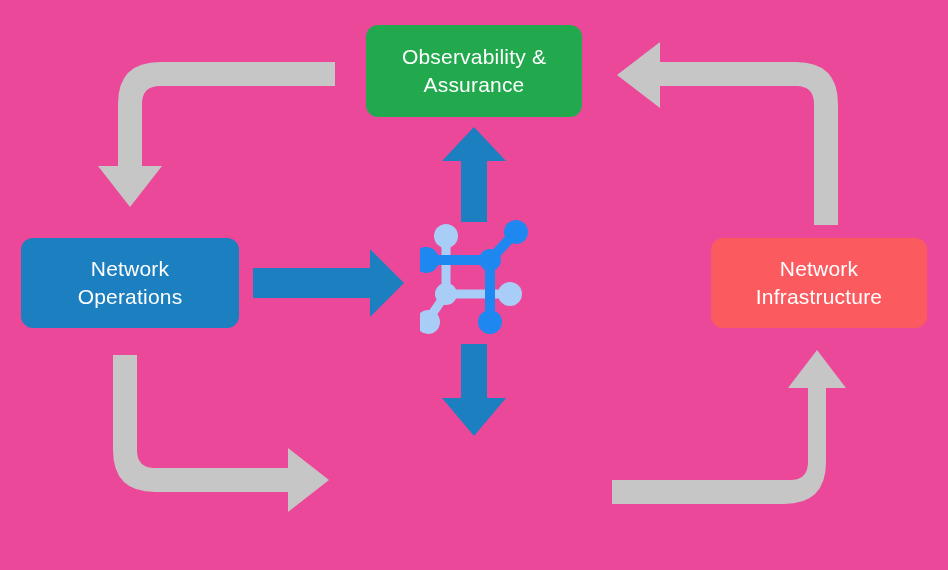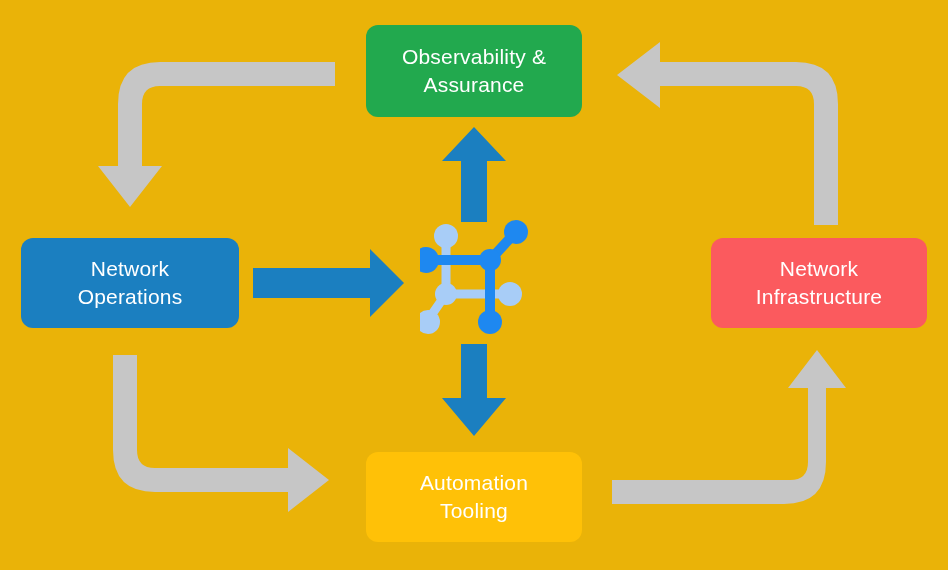--- a/index.html
+++ b/index.html
@@ -10,21 +10,21 @@
   body {
     width: 948px;
     height: 570px;
     overflow: hidden;
     font-family: "Liberation Sans", sans-serif;
   }
   #canvas {
     position: relative;
     width: 948px;
     height: 570px;
-    background: #eab308;
+    background: #ec4899;
   }
   #arrow-layer {
     position: absolute;
     left: 0;
     top: 0;
     width: 948px;
     height: 570px;
   }
   .node-box {
     position: absolute;
@@ -155,18 +155,14 @@
   <div class="node-box" id="box-network-operations" style="background:#1B7FC0;">
     <span>Network
 Operations</span>
   </div>
 
   <div class="node-box" id="box-network-infrastructure" style="background:#FB5A5E;">
     <span>Network
 Infrastructure</span>
   </div>
 
-  <div class="node-box" id="box-automation" style="background:#FFC107;">
-    <span>Automation
-Tooling</span>
-  </div>
 
 </div>
 
 </body></html>

